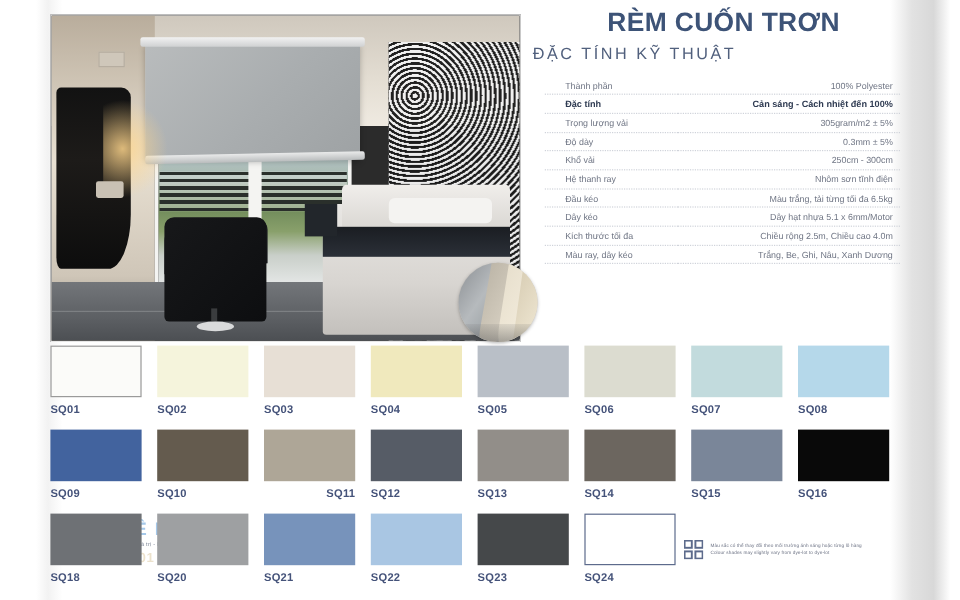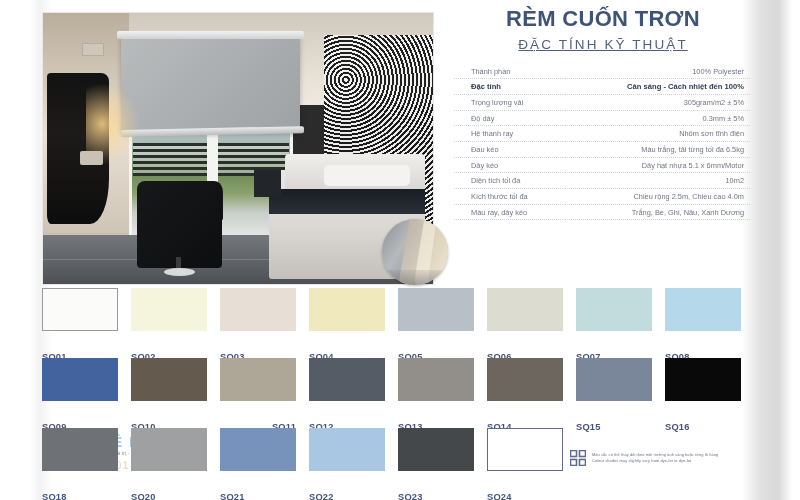--- a/index.html
+++ b/index.html
@@ -90,44 +90,43 @@
   .r3{left:56%;top:-6%;width:30%;height:112%;background:linear-gradient(110deg,#e7dfcd,#f3ecdc);transform:skewX(-9deg);border-radius:0 0 50% 25%;}
   .r4{left:76%;top:-4%;width:28%;height:108%;background:linear-gradient(110deg,#d8cdb4,#efe7d3);transform:skewX(-8deg);}
   .r5{left:0;bottom:0;width:100%;height:22%;background:linear-gradient(to bottom,rgba(120,120,120,.15),rgba(90,90,90,.5));}
   
   .right{position:absolute;left:444px;top:8px;width:318px;}
   .title{
     font-size:22px;font-weight:bold;color:#3d5377;letter-spacing:.3px;
     text-align:center;line-height:1.02;margin:0 0 7px 0;white-space:nowrap;
   }
   .subtitle{
-    font-size:13.5px;color:#51607d;text-align:center;letter-spacing:2.1px;
+    font-size:13.5px;color:#51607d;letter-spacing:2.1px;
     margin:0 0 11px 0;
-    text-decoration:underline;
   }
   table.spec{width:296px;border-collapse:collapse;margin-left:10px;}
   table.spec td{
     font-size:7.4px;color:#6f7584;padding:3.1px 0 2.6px 0;
     border-bottom:1px dotted #cfd3da;vertical-align:bottom;
     white-space:nowrap;
   }
   table.spec td.k{text-align:left;padding-left:17px;}
   table.spec td.v{text-align:right;padding-right:6px;}
   table.spec tr.hl td{color:#2f3b52;font-weight:bold;font-size:7.6px;}
   
   .sw-area{position:absolute;left:42px;top:288px;width:715px;}
   .sw-row{position:relative;height:70px;}
   .sw{
     position:absolute;width:76px;height:43px;
     box-sizing:border-box;
   }
   .sw .chip{width:76px;height:43px;box-sizing:border-box;display:block;}
   .sw .lbl{
     font-size:9.3px;font-weight:bold;color:#45537a;
-    margin-top:21px;letter-spacing:.2px;display:block;
+    margin-top:5px;letter-spacing:.2px;display:block;
   }
   
   .wm{
     position:absolute;left:20px;top:3px;width:150px;height:44px;
     opacity:.62;pointer-events:none;
   }
   .wm .mark{position:absolute;left:0;top:2px;width:34px;height:34px;}
   .wm .wname{
     position:absolute;left:40px;top:2px;font-size:15px;font-weight:bold;
     color:#6fa8dc;letter-spacing:1.2px;
@@ -204,34 +203,34 @@
           </tr>
           <tr>
             <td class="k">Trọng lượng vải</td>
             <td class="v">305gram/m2 ± 5%</td>
           </tr>
           <tr>
             <td class="k">Độ dày</td>
             <td class="v">0.3mm ± 5%</td>
           </tr>
           <tr>
+            <td class="k">Khổ vải</td>
+            <td class="v">250cm - 300cm</td>
+          </tr>
+          <tr>
             <td class="k">Hệ thanh ray</td>
             <td class="v">Nhôm sơn tĩnh điện</td>
           </tr>
           <tr>
             <td class="k">Đầu kéo</td>
             <td class="v">Màu trắng, tải từng tối đa 6.5kg</td>
           </tr>
           <tr>
             <td class="k">Dây kéo</td>
             <td class="v">Dây hạt nhựa 5.1 x 6mm/Motor</td>
-          </tr>
-          <tr>
-            <td class="k">Diện tích tối đa</td>
-            <td class="v">10m2</td>
           </tr>
           <tr>
             <td class="k">Kích thước tối đa</td>
             <td class="v">Chiều rộng 2.5m, Chiều cao 4.0m</td>
           </tr>
           <tr>
             <td class="k">Màu ray, dây kéo</td>
             <td class="v">Trắng, Be, Ghi, Nâu, Xanh Dương</td>
           </tr>
         </tbody>

